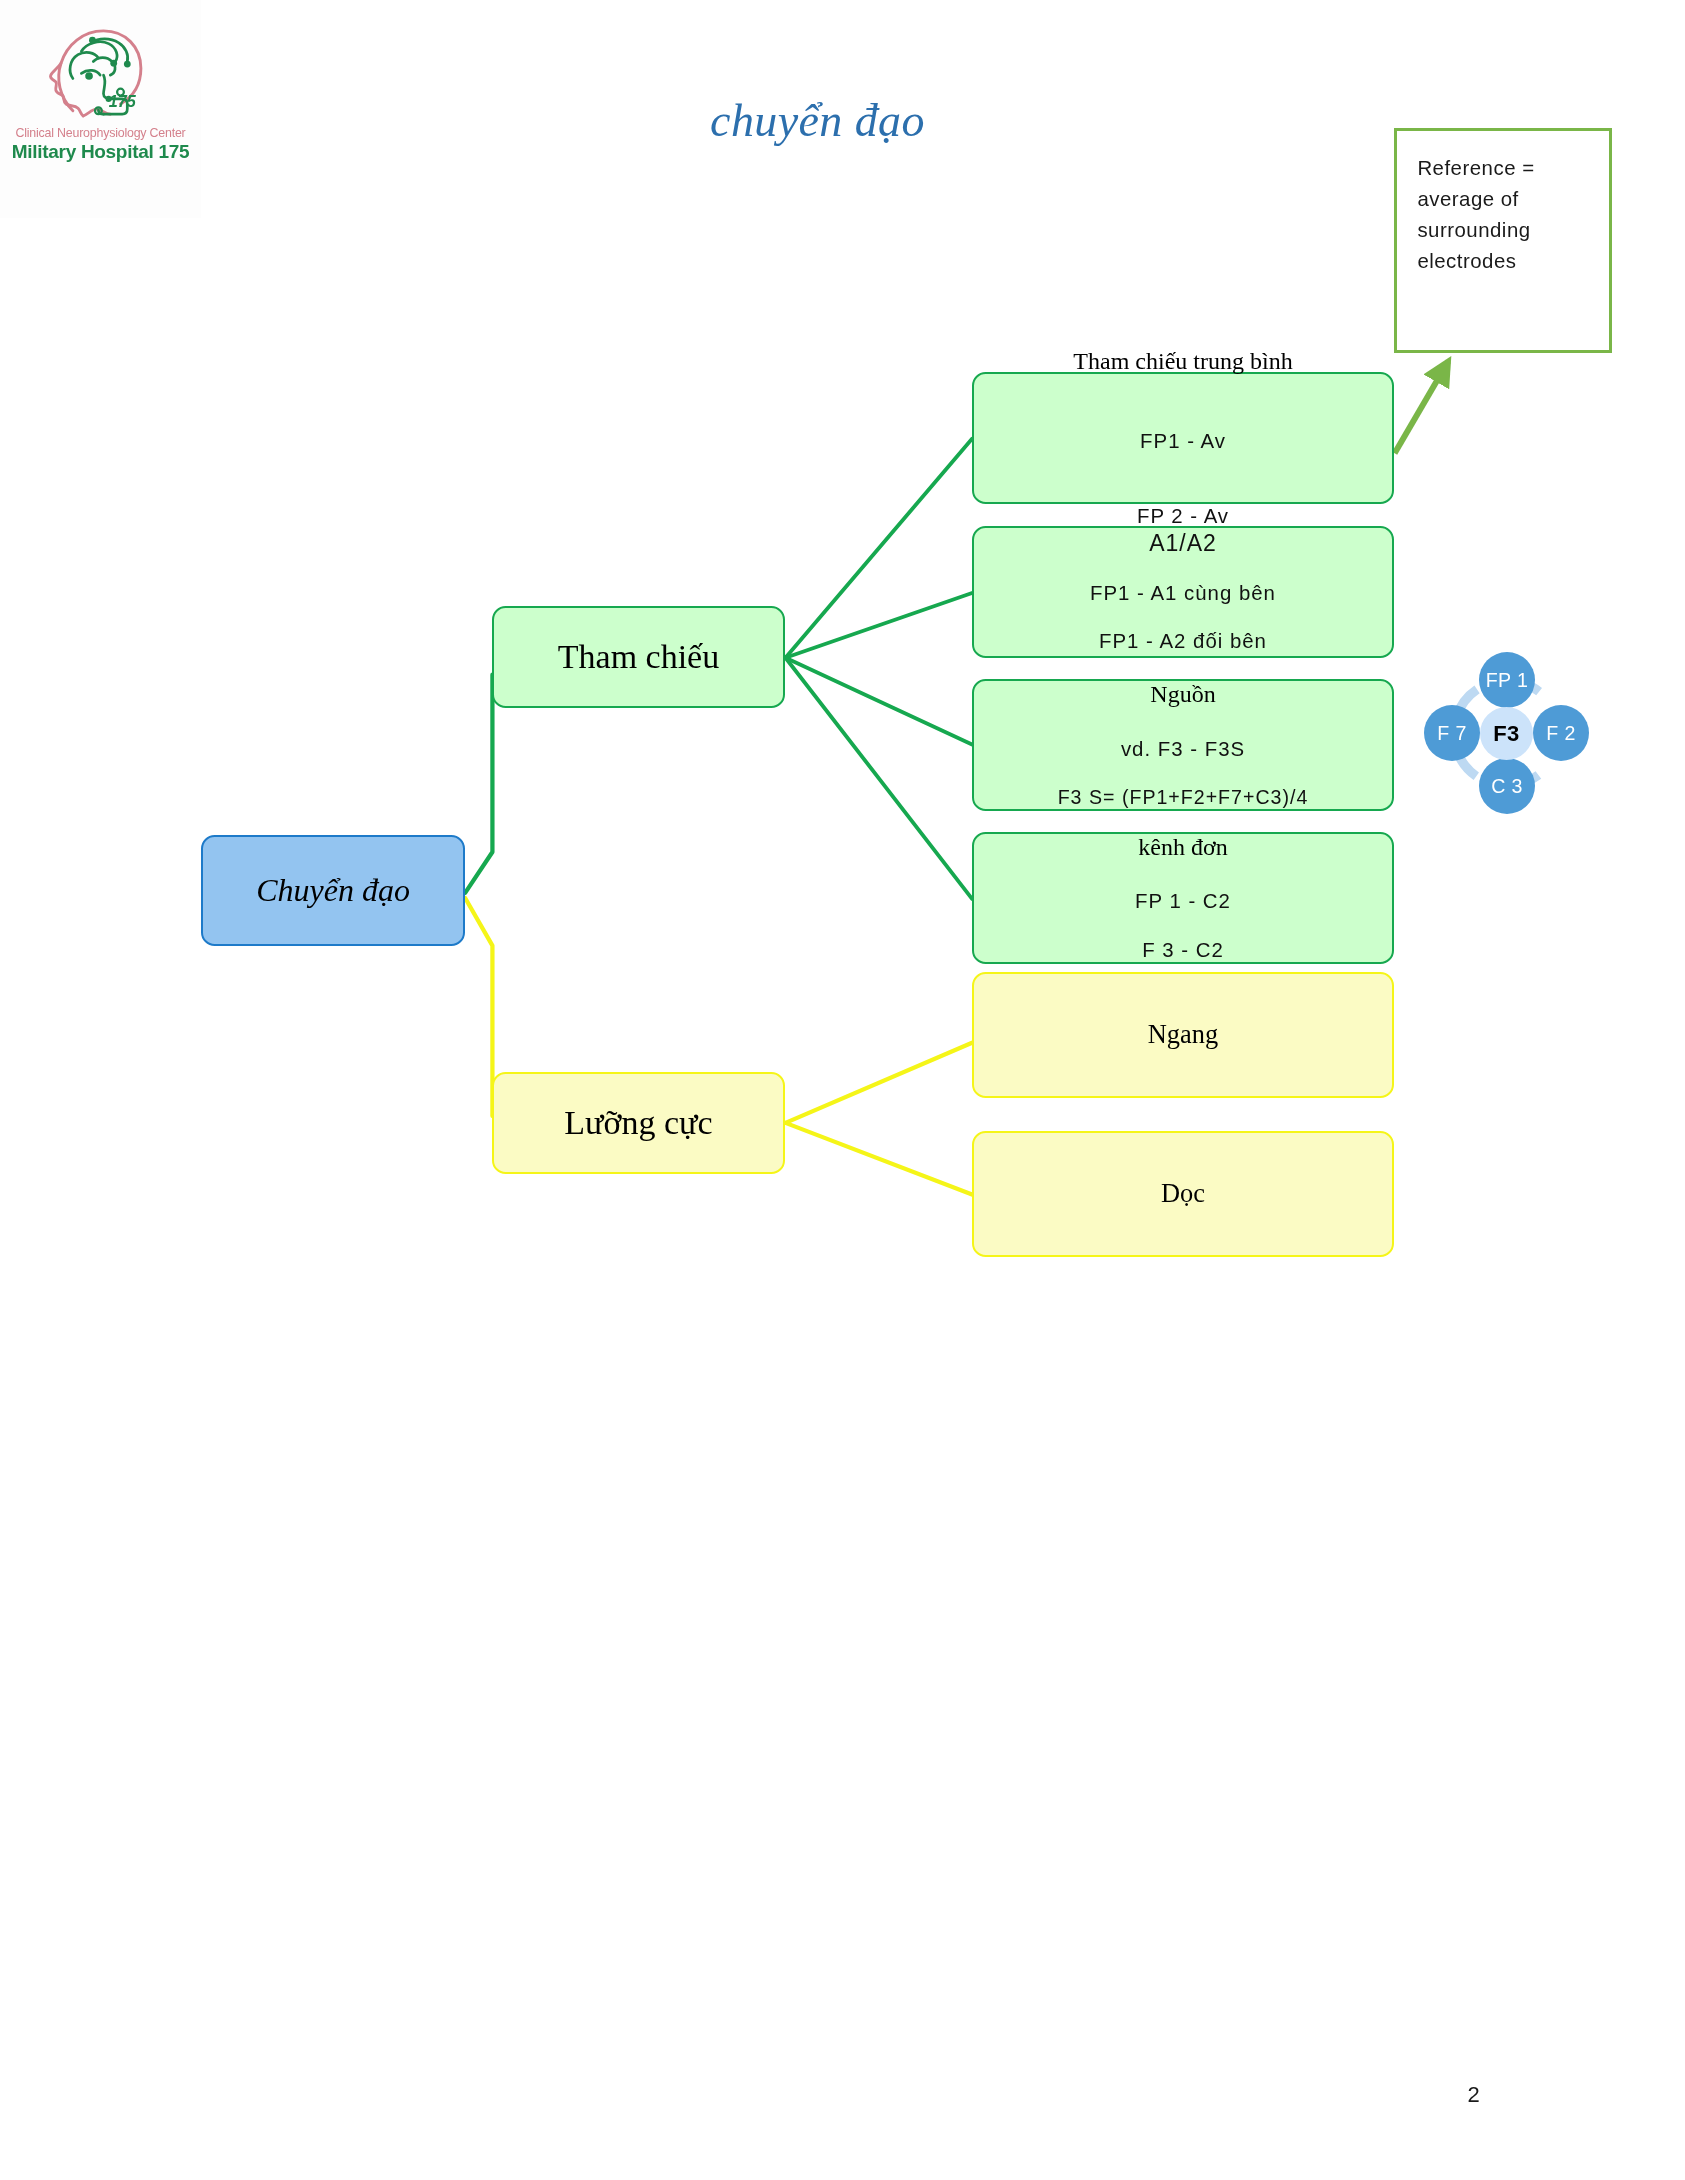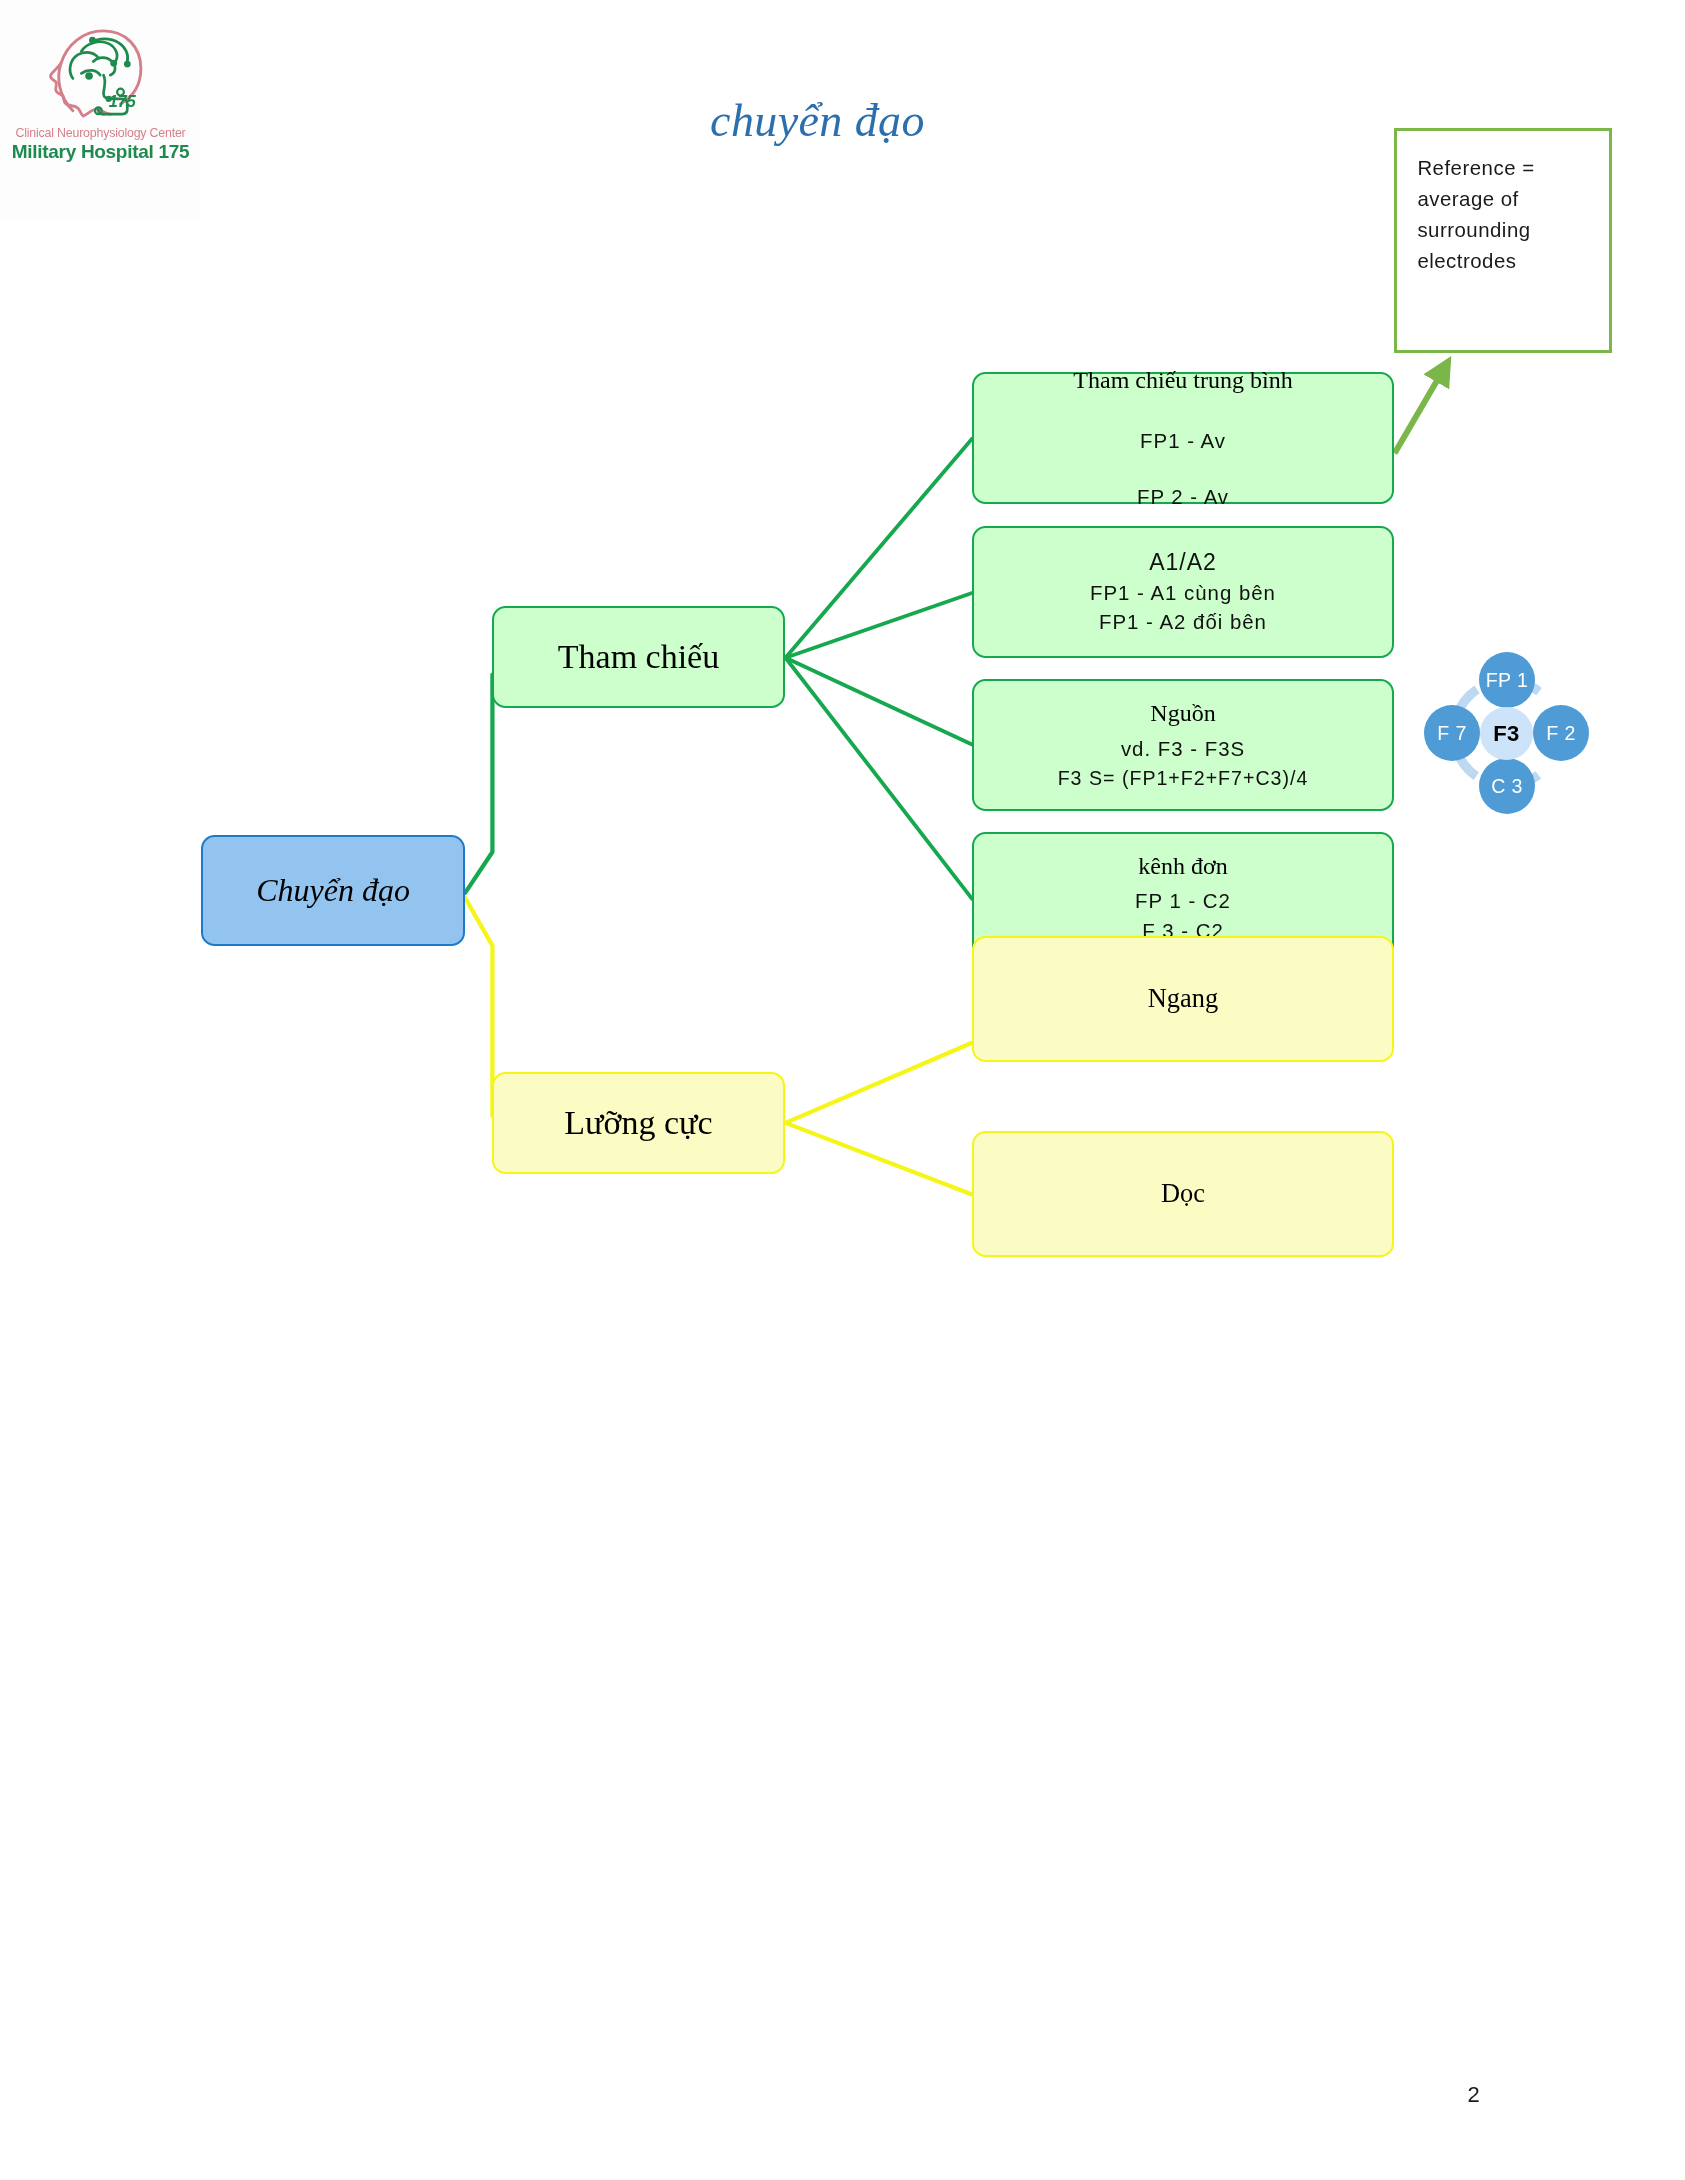--- a/index.html
+++ b/index.html
@@ -142,36 +142,36 @@
   #node-bipolar .hdr { font-size: 34px; }
 
   
   .leaf-green {
     left: 972px;
     width: 422px;
     background: #ccffcc;
     border: 2.6px solid #16a84f;
   }
   .leaf-green .hdr { font-size: 24px; margin-bottom: 5.1px; }
-  .leaf-green .sub { font-size: 20.4px; margin-top: 4px; }
+  .leaf-green .sub { font-size: 20.4px; margin-top: 23px; }
 
   #leaf-avg    { top: 372px; height: 132px; gap: 26px; }
   #leaf-a1a2   { top: 526px; height: 132px; }
   #leaf-source { top: 679px; height: 132px; }
   #leaf-single { top: 832px; height: 132px; align-items: center; }
 
   
   .leaf-yellow {
     left: 972px;
     width: 422px;
     background: #fbfbc4;
     border: 2.6px solid #f5f518;
   }
   .leaf-yellow .hdr { font-size: 26.4px; }
-  #leaf-transverse { top: 936px; height: 126px; }
+  #leaf-transverse { top: 972px; height: 126px; }
   #leaf-longitudinal { top: 1131px; height: 126px; }
 
   
   #note-box {
     position: absolute;
     left: 1394px;
     top: 128px;
     width: 218px;
     height: 225px;
     box-sizing: border-box;

